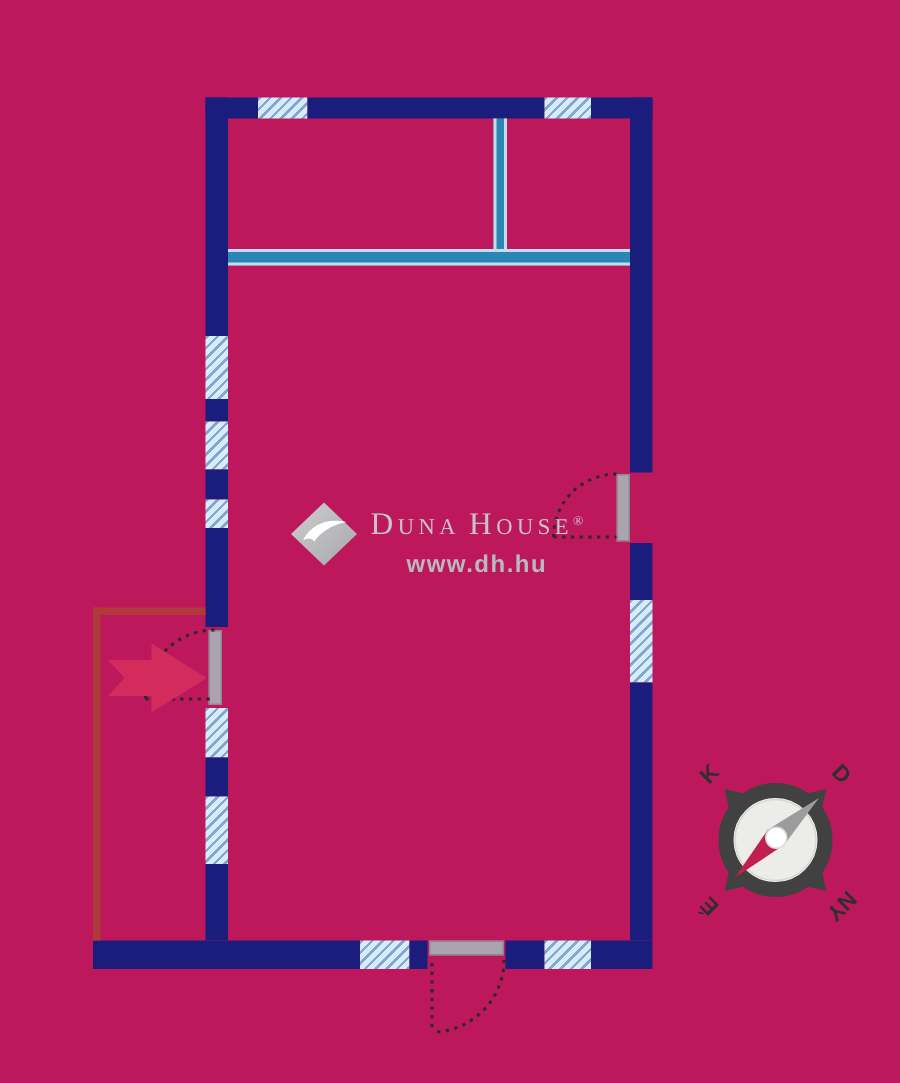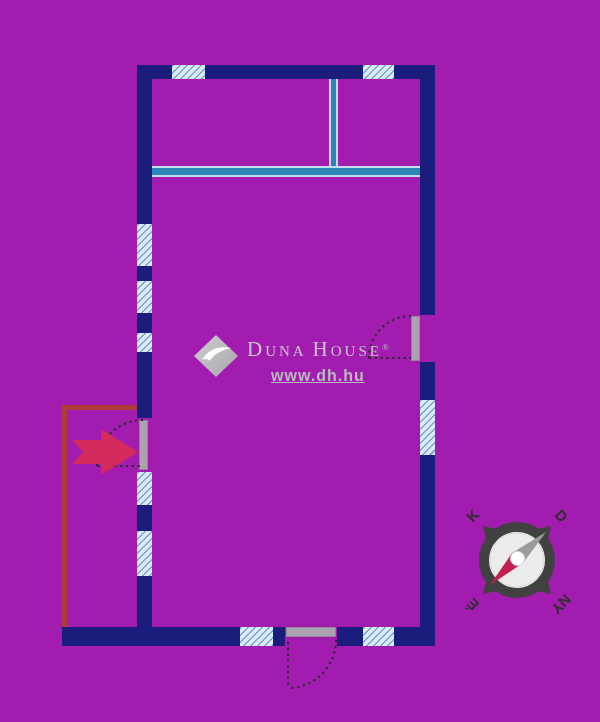--- a/index.html
+++ b/index.html
@@ -1,17 +1,17 @@
 <!DOCTYPE html>
 <html style="--wall: #1a1d7b; --partition: #2b86b5; --partition-halo: #c3ddee; --window-fill: #d9ebf9; --window-stripe: #7fa9d3; --annex: #b03a3a; --arrow: #d42b5d; --door: #aba3ad; --swing: #2a2a2a; --compass-ring: #414141; --compass-face: #ececea; --needle-north: #c02050; --needle-south: #9c9c9c; --watermark-text: #c6c6ca; --watermark-url: #b9b9bf; --letters: #2f2f2f;"><head>
 <meta charset="utf-8">
 <style>
   html,body { margin:0; padding:0; background:#ffffff; }
   #stage {
-    position:relative; width:600px; height:722px; background:#a21caf;
+    position:relative; width:600px; height:722px; background:#be185d;
     overflow:hidden; font-family:"Liberation Sans", sans-serif;
   }
   
   .wall  { position:absolute; background:var(--wall); }
   .win   { position:absolute;
            background:repeating-linear-gradient(135deg,
              var(--window-stripe) 0px, var(--window-stripe) 1.7px,
              var(--window-fill) 1.7px, var(--window-fill) 5px); }
   .red   { position:absolute; background:var(--annex); }
   .leaf  { position:absolute; background:var(--door);
@@ -32,21 +32,21 @@
   #watermark { position:absolute; left:193px; top:334px; display:flex;
                align-items:flex-start; }
   #brandblock { margin-left:8px; }
   .brand { font-family:"Liberation Serif", serif; color:var(--watermark-text);
            letter-spacing:3px; font-size:15px; line-height:26px;
            white-space:nowrap; }
   .brand .big { font-size:21px; }
   .brand sup  { font-size:9px; letter-spacing:0; }
   .url { font-family:"Liberation Sans", sans-serif; font-weight:bold;
          color:var(--watermark-url); font-size:16px; letter-spacing:1px;
-         text-align:center; margin-top:3px;text-decoration:underline; }
+         text-align:center; margin-top:3px; }
   
   .cring   { fill:#f6f6f4; stroke:var(--compass-ring); stroke-width:10; }
   .cface   { fill:var(--compass-face); stroke:#d6d6d3; stroke-width:1; }
   .cpoint  { fill:var(--compass-ring); }
   .ngray   { fill:var(--needle-south); }
   .npink   { fill:var(--needle-north); }
   .chub    { fill:#ffffff; stroke:#dcdcda; stroke-width:1; }
   .clabel  { font-family:"Liberation Sans", sans-serif; font-weight:bold;
              font-size:15px; fill:var(--letters); }
 </style>

